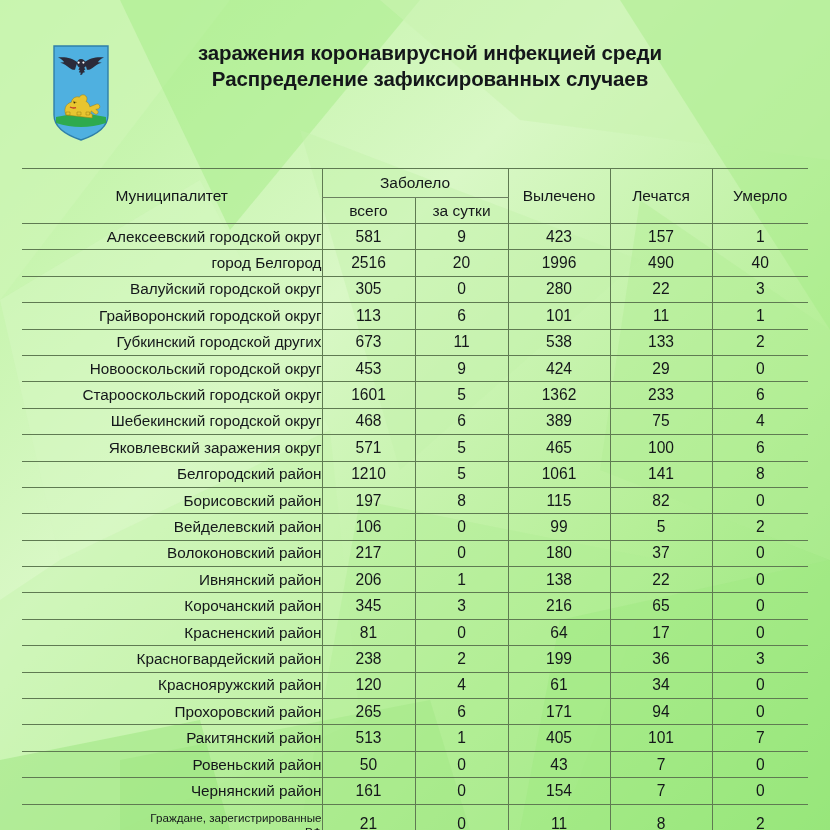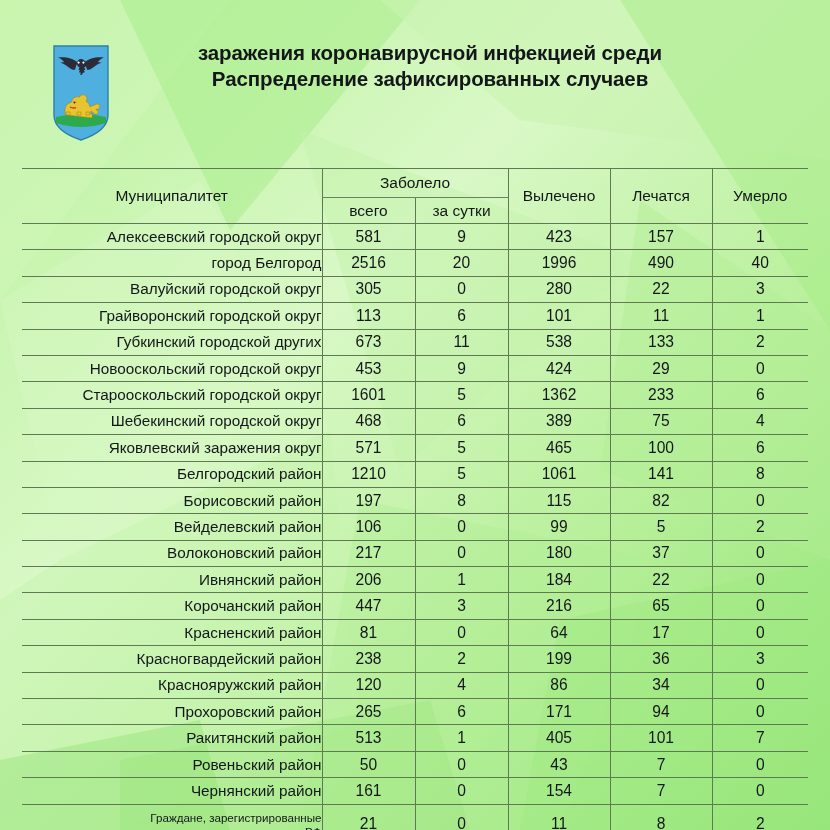--- a/index.html
+++ b/index.html
@@ -277,27 +277,27 @@
           <td class="btop bleft bright">217</td>
           <td class="btop bright">0</td>
           <td class="btop bright">180</td>
           <td class="btop bright">37</td>
           <td class="btop ">0</td>
         </tr>
         <tr class="datarow">
           <td class="name btop">Ивнянский район</td>
           <td class="btop bleft bright">206</td>
           <td class="btop bright">1</td>
-          <td class="btop bright">184</td>
+          <td class="btop bright">138</td>
           <td class="btop bright">22</td>
           <td class="btop ">0</td>
         </tr>
         <tr class="datarow">
           <td class="name btop">Корочанский район</td>
-          <td class="btop bleft bright">447</td>
+          <td class="btop bleft bright">345</td>
           <td class="btop bright">3</td>
           <td class="btop bright">216</td>
           <td class="btop bright">65</td>
           <td class="btop ">0</td>
         </tr>
         <tr class="datarow">
           <td class="name btop">Красненский район</td>
           <td class="btop bleft bright">81</td>
           <td class="btop bright">0</td>
           <td class="btop bright">64</td>
@@ -309,21 +309,21 @@
           <td class="btop bleft bright">238</td>
           <td class="btop bright">2</td>
           <td class="btop bright">199</td>
           <td class="btop bright">36</td>
           <td class="btop ">3</td>
         </tr>
         <tr class="datarow">
           <td class="name btop">Краснояружский район</td>
           <td class="btop bleft bright">120</td>
           <td class="btop bright">4</td>
-          <td class="btop bright">86</td>
+          <td class="btop bright">61</td>
           <td class="btop bright">34</td>
           <td class="btop ">0</td>
         </tr>
         <tr class="datarow">
           <td class="name btop">Прохоровский район</td>
           <td class="btop bleft bright">265</td>
           <td class="btop bright">6</td>
           <td class="btop bright">171</td>
           <td class="btop bright">94</td>
           <td class="btop ">0</td>

